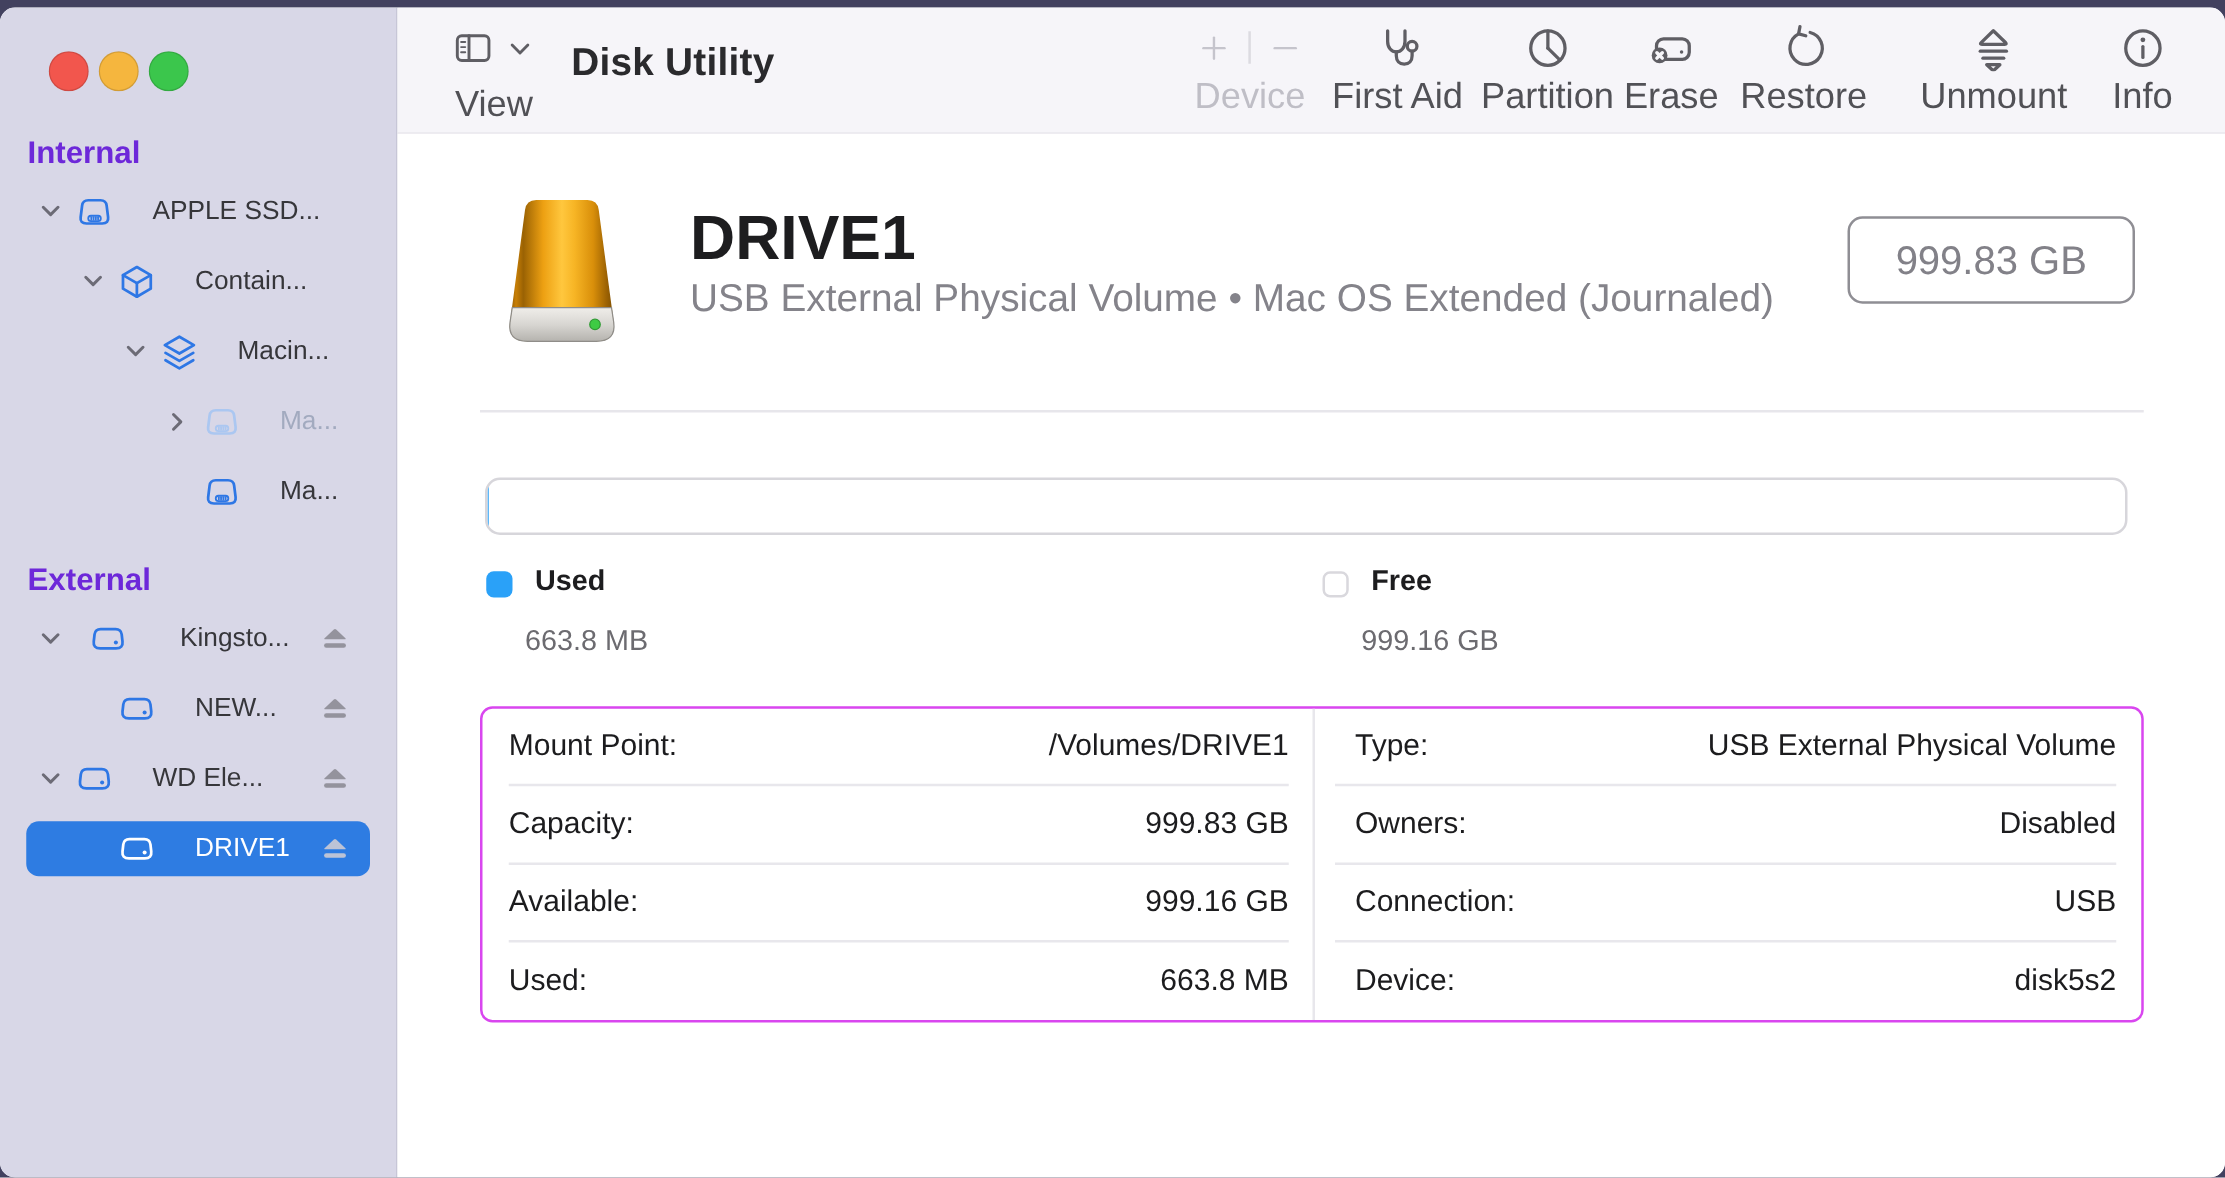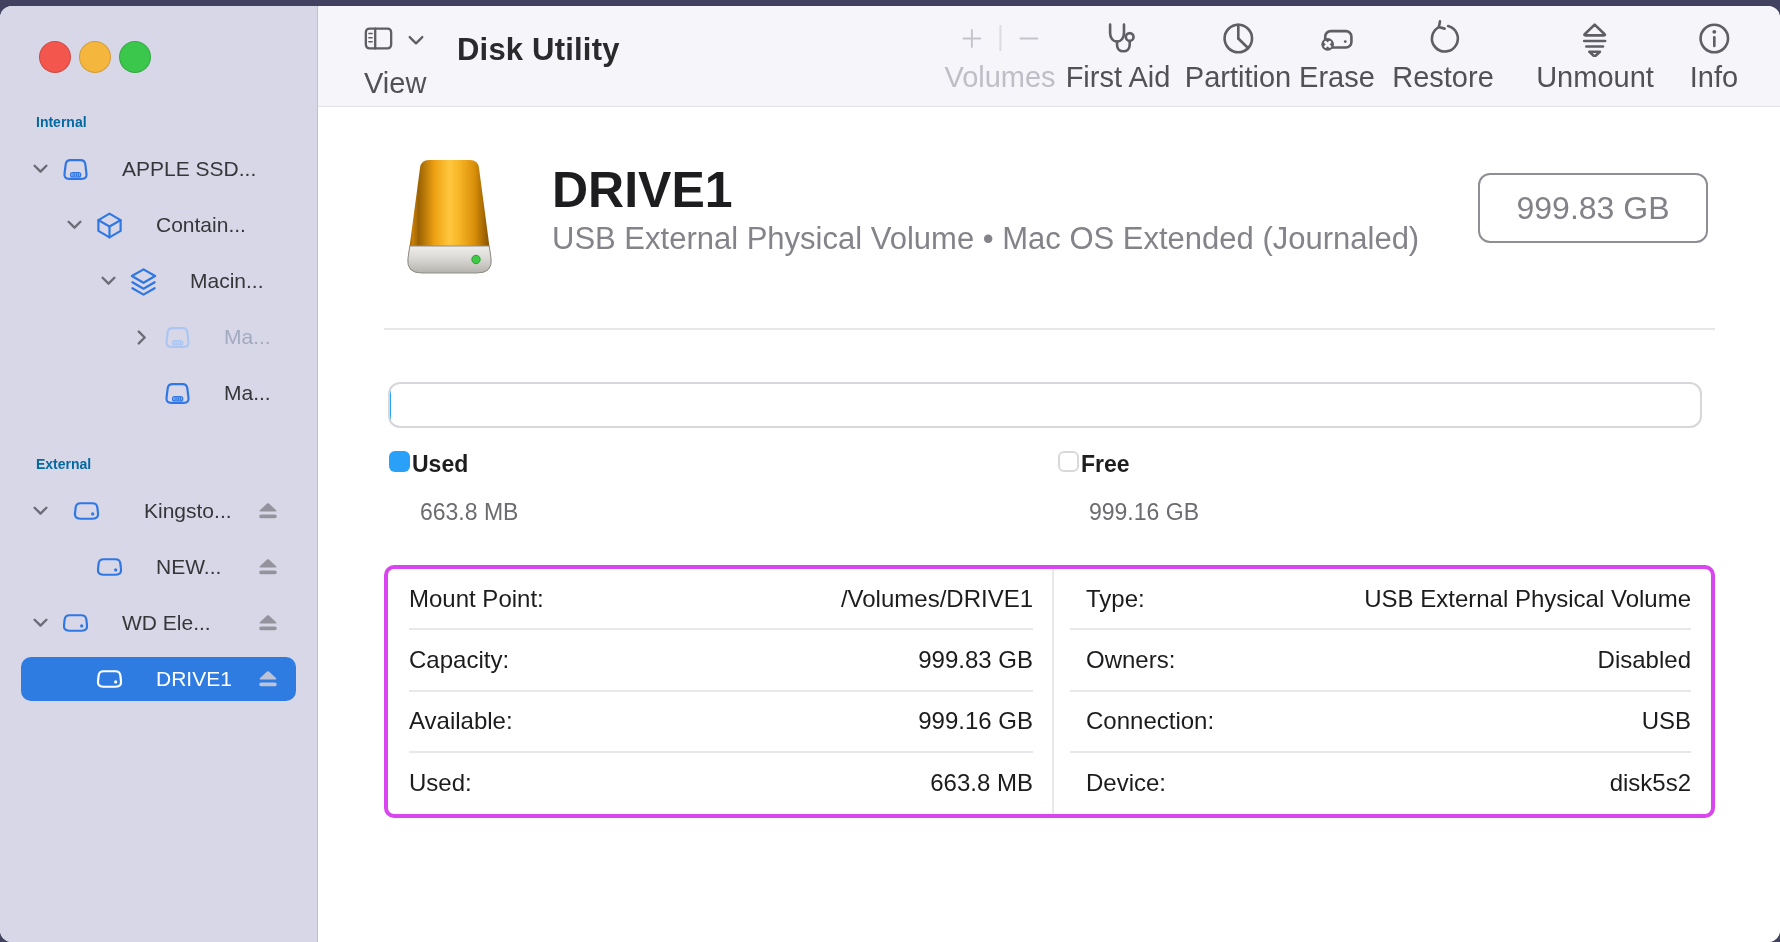--- a/index.html
+++ b/index.html
@@ -12,21 +12,21 @@
   .window{position:absolute;left:0;top:6px;width:1780px;height:936px;border-radius:12px;overflow:hidden;background:#fff}
 
   
   .sidebar{position:absolute;left:0;top:0;width:318px;height:100%;background:#d8d7e7;border-right:1px solid rgba(60,60,90,.14);box-sizing:border-box}
   .traffic{position:absolute;left:39px;top:35px;display:flex;gap:8px}
   .tl{width:32px;height:32px;border-radius:50%;border:1px solid rgba(0,0,0,.14);box-sizing:border-box}
   .tl.red{background:var(--tl-close)}
   .tl.yellow{background:var(--tl-min)}
   .tl.green{background:var(--tl-zoom)}
   .tree{position:absolute;top:106px;left:0;right:0}
-  .tree-header{font-size:14px;font-weight:bold;color:#0369a1;padding-left:36px;height:20px;line-height:20px;margin-top:39px}
+  .tree-header{font-size:25px;font-weight:bold;color:#6d28d9;padding-left:22px;height:20px;line-height:20px;margin-top:39px}
   .tree > .tree-header:first-child{margin-top:0}
   .tree-row{height:44px;margin:12px 21px 0;border-radius:10px;display:flex;align-items:center;box-sizing:border-box;color:#36363a;cursor:default}
   .tree-header + .tree-row{margin-top:15px}
   .chev{width:24px;display:flex;justify-content:center;align-items:center;color:#6c6b76}
   .chev svg{display:block}
   .sice{width:40px;padding-left:8px;display:flex;align-items:center;color:var(--accent-blue);box-sizing:content-box}
   .sice svg{width:31px;height:31px;display:block}
   .lbl{font-size:21px;margin-left:22px;white-space:nowrap}
   .eject{margin-left:auto;margin-right:15px;color:#94939d;display:flex}
   .eject svg{display:block}
@@ -62,27 +62,27 @@
   
   .content{position:absolute;left:318px;top:101px;right:0;bottom:0;background:#fff}
   .hero-icon{position:absolute;left:69px;top:48px;width:125px;height:127px}
   .vol-name{position:absolute;left:234px;top:54px;margin:0;font-size:50px;font-weight:bold;color:#1d1d1f}
   .vol-sub{position:absolute;left:234px;top:114px;margin:0;font-size:31px;color:#84838a}
   .size-badge{position:absolute;left:1160px;top:66px;width:230px;height:70px;border:2px solid #8f8e94;border-radius:12px;display:flex;align-items:center;justify-content:center;font-size:32px;color:#828188;box-sizing:border-box}
   .divider{position:absolute;left:66px;top:221px;width:1331px;height:2px;background:#e7e6eb}
   .usage-bar{position:absolute;left:70px;top:275px;width:1314px;height:46px;border:2px solid #d7d6db;border-radius:12px;box-sizing:border-box;overflow:hidden;background:#fff}
   .usage-fill{height:100%;background:var(--used-swatch)}
   .legend-item{position:absolute;top:344px}
-  .legend-head{display:flex;align-items:flex-start;gap:2px}
+  .legend-head{display:flex;align-items:flex-end;gap:18px}
   .swatch{width:21px;height:21px;border-radius:6px;box-sizing:border-box}
   .swatch.used{background:var(--used-swatch)}
   .swatch.free{background:#fff;border:2px solid #d9d8dd}
   .legend-label{font-size:23px;font-weight:bold;color:#1d1d1f}
   .legend-value{font-size:23px;color:#6c6b70;margin:21px 0 0 31px}
-  .details-card{position:absolute;left:66px;top:458px;width:1331px;height:253px;border:4px solid #d946ef;border-radius:10px;box-sizing:border-box;display:flex}
+  .details-card{position:absolute;left:66px;top:458px;width:1331px;height:253px;border:2px solid #d946ef;border-radius:10px;box-sizing:border-box;display:flex}
   .dcol{width:664px;display:grid;grid-template-rows:repeat(4,1fr);box-sizing:border-box}
   .dcol.right{flex:1;border-left:2px solid #e8e7ec;width:auto}
   .dcell{display:flex;justify-content:space-between;align-items:center;font-size:24px;color:#1c1c1e;margin:0 19px 0 21px;border-bottom:2px solid #e8e7ec}
   .dcol.right .dcell{margin:0 20px 0 16px}
   .dcol.right .dcell .k{padding-left:16px}
   .dcell:last-child{border-bottom:none}
 </style>
 </head>
 <body>
 
@@ -274,21 +274,21 @@
           <div class="tb-ic">
             <svg class="icon pm" viewBox="0 0 24 24">
               <line x1="12" y1="4.5" x2="12" y2="19.5"></line>
               <line x1="4.5" y1="12" x2="19.5" y2="12"></line>
             </svg>
             <span class="vsep"></span>
             <svg class="icon pm" viewBox="0 0 24 24">
               <line x1="4.5" y1="12" x2="19.5" y2="12"></line>
             </svg>
           </div>
-          <div class="tb-label">Volumes</div>
+          <div class="tb-label">Device</div>
         </div>
         <div class="tb-action" style="left: 800px;">
           <div class="tb-ic">
             <svg class="icon" viewBox="0 0 24 24">
               <path d="M6.8,3 L6.8,8.5 C6.8,11.8 8.8,14 11.3,14 C13.8,14 15.8,11.8 15.8,8.5 L15.8,3"></path>
               <path d="M11.3,14 L11.3,16 C11.3,18.6 12.9,20.3 15.4,20.3 C17.9,20.3 19.5,18.6 19.5,16 L19.5,13.6"></path>
               <circle cx="19.5" cy="11" r="2.5"></circle>
             </svg>
           </div>
           <div class="tb-label">First Aid</div>

